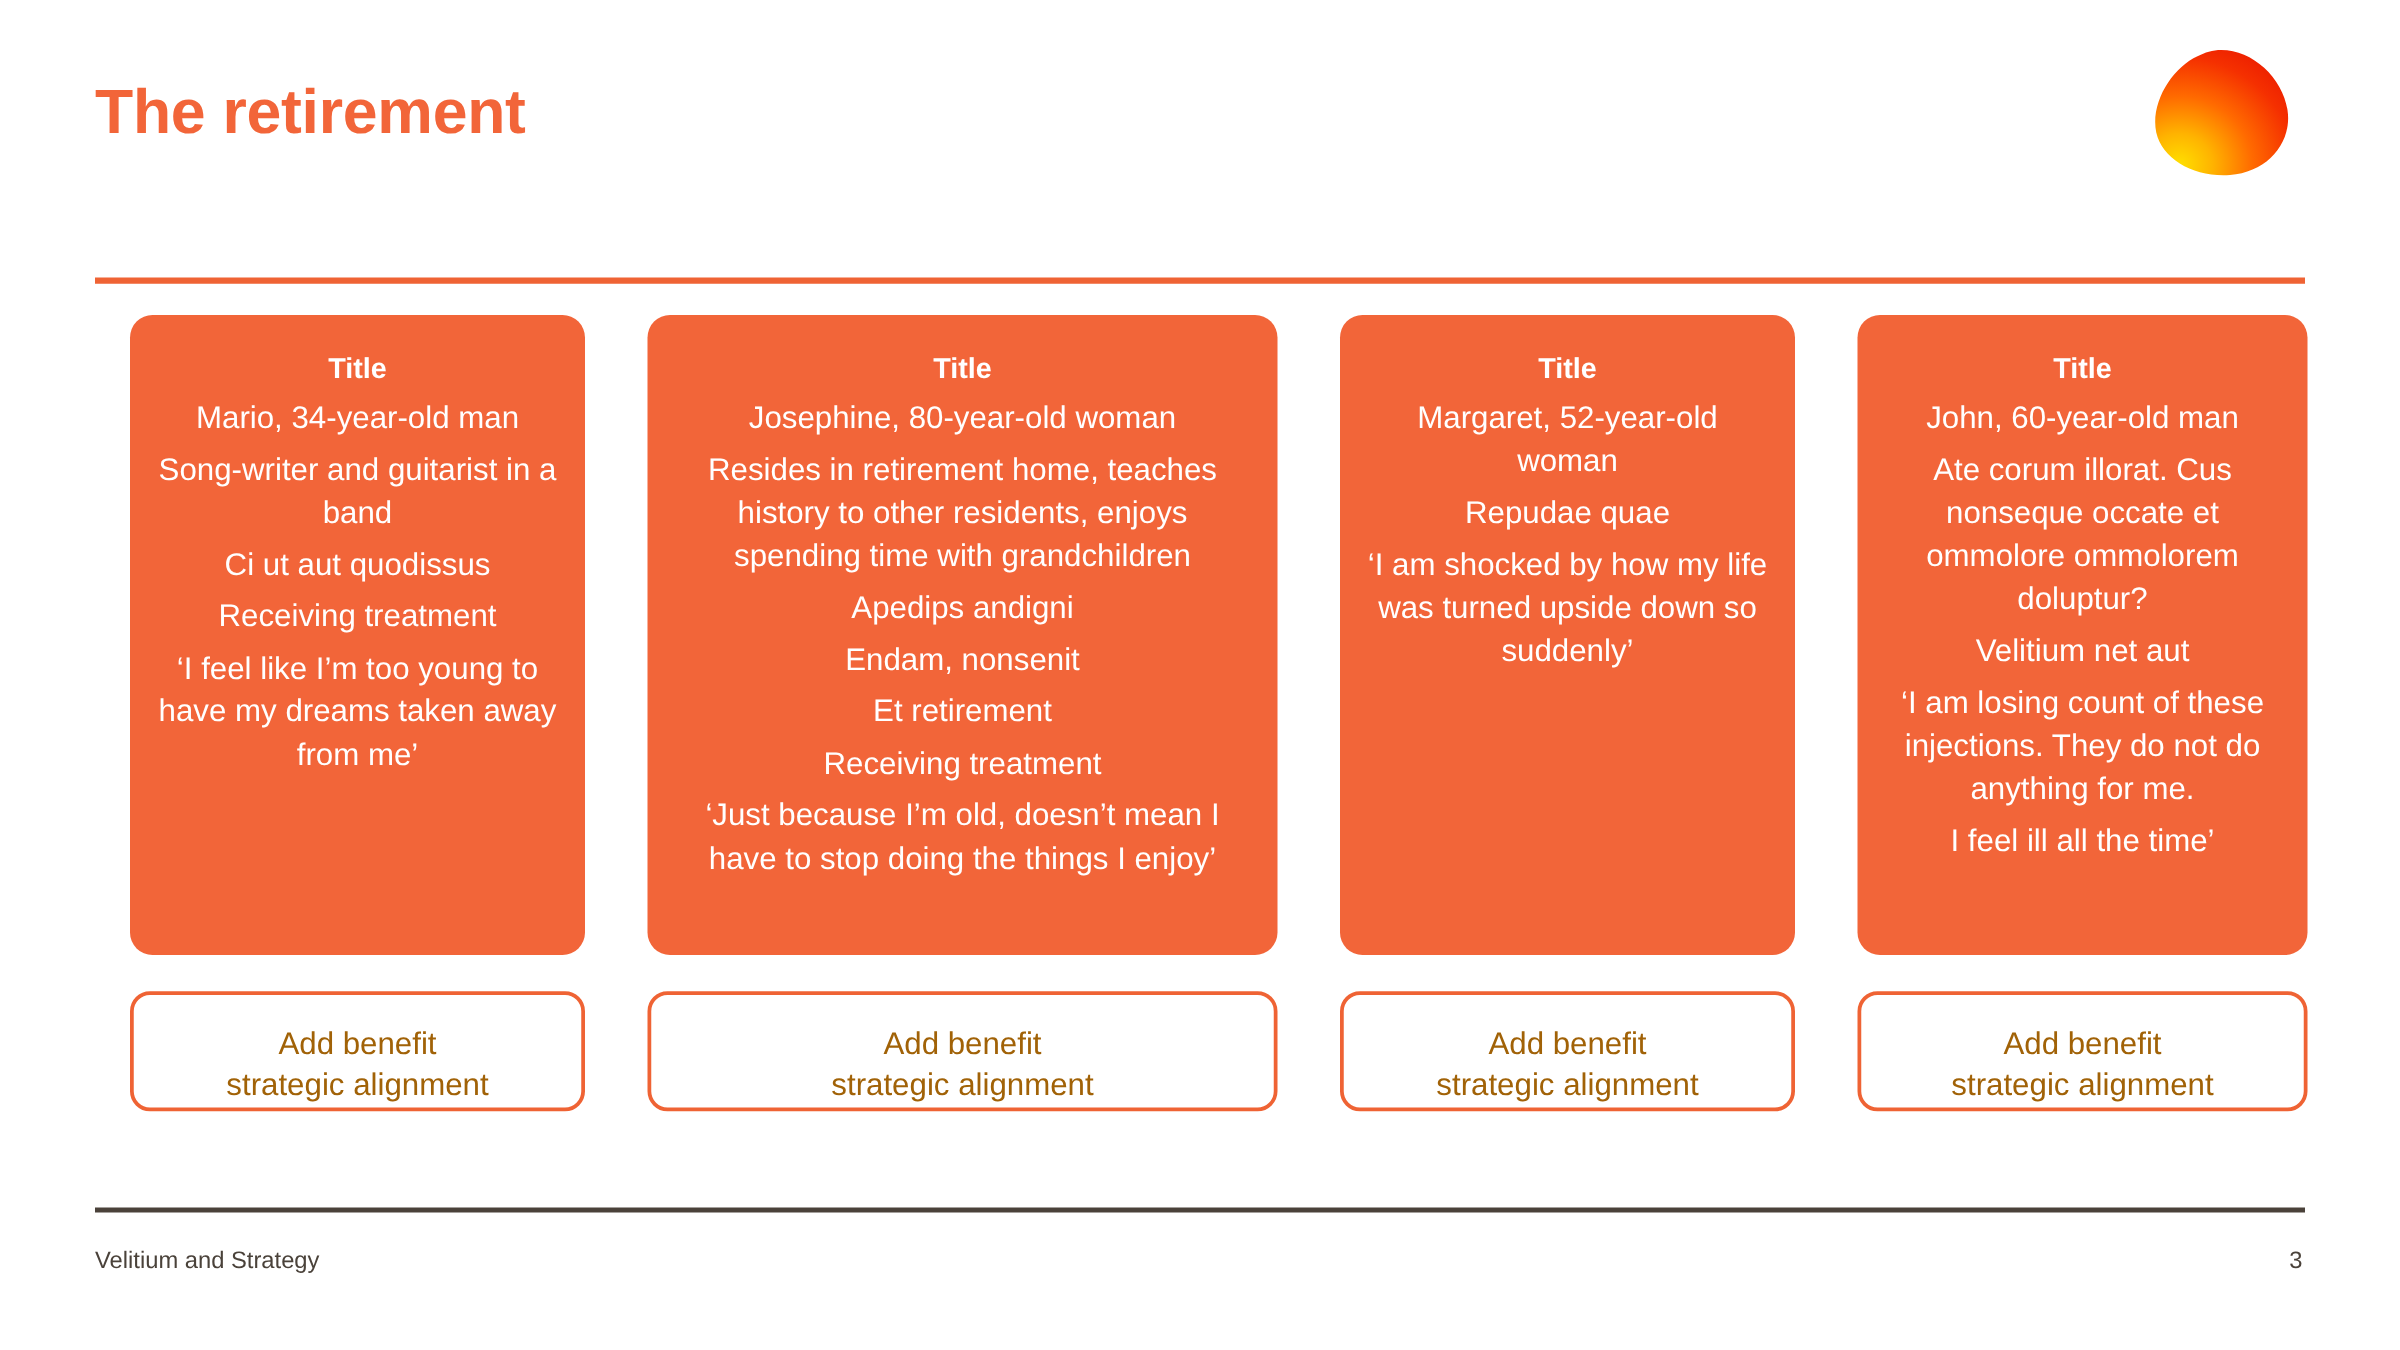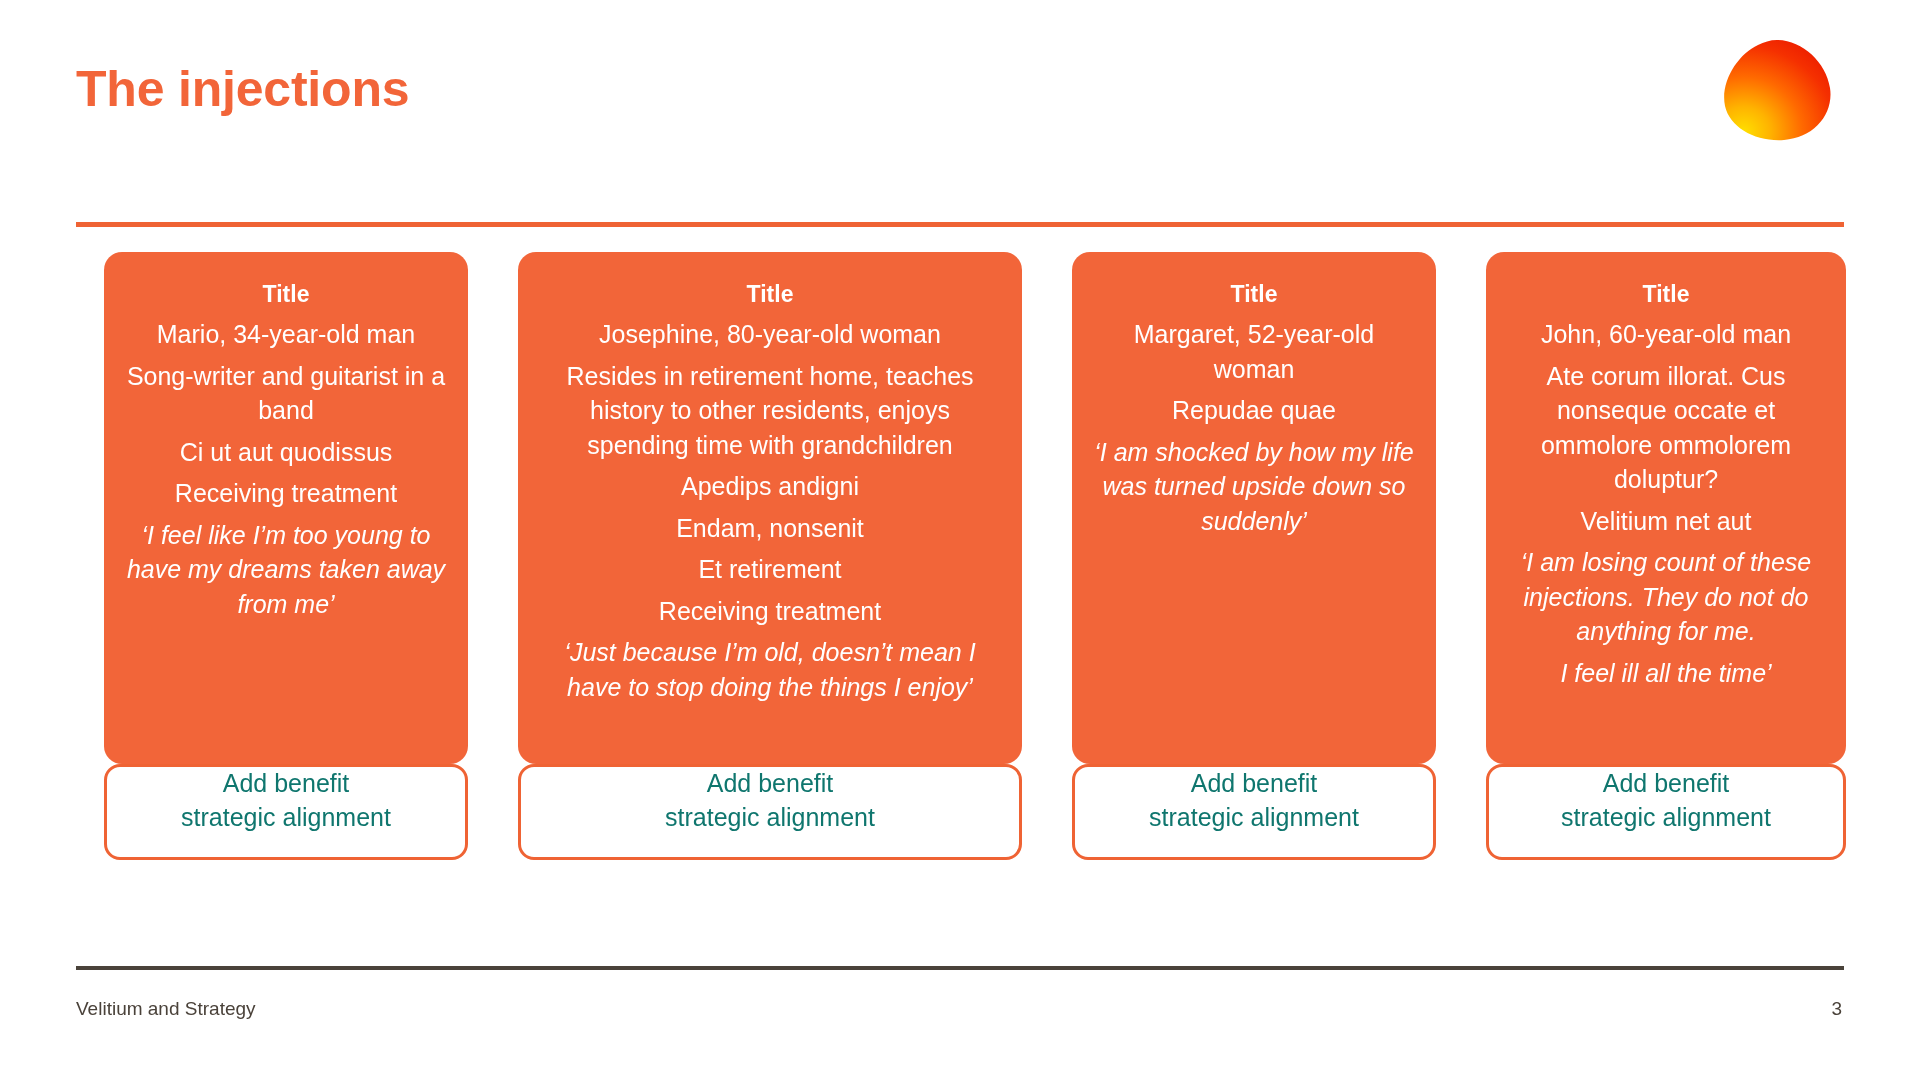--- a/index.html
+++ b/index.html
@@ -97,37 +97,36 @@
 
   .card-line {
     font-size: 25px;
     font-weight: normal;
     line-height: 1.38;
     margin-bottom: 7px;
     padding: 0 6px;
   }
 
   .card-line.quote {
-    font-style: italic;
   }
 
   
   .benefit-btn {
-    margin-top: 0;
+    margin-top: 29px;
     height: 96px;
     border: 3px solid #ef6334;
     border-radius: 16px;
     background: #ffffff;
-    color: #0f766e;
+    color: #a16207;
     font-size: 25px;
     line-height: 1.35;
     display: flex;
     flex-direction: column;
     align-items: center;
-    justify-content: flex-start;
+    justify-content: flex-end;
     text-align: center;
     cursor: pointer;
   }
 
   
   .footer-rule {
     position: absolute;
     left: 76px;
     top: 966px;
     width: 1768px;
@@ -149,21 +148,21 @@
     top: 998px;
     font-size: 19px;
     color: #4a423a;
   }
 </style>
 </head>
 <body>
 
 <div class="slide">
 
-  <div class="slide-title">The injections</div>
+  <div class="slide-title">The retirement</div>
 
   <div class="logo-blob">
     <svg viewBox="0 0 110 104" xmlns="http://www.w3.org/2000/svg">
       <defs>
         <radialGradient id="blobGrad" cx="18%" cy="92%" r="115%">
           <stop offset="0%" stop-color="#ffe000"></stop>
           <stop offset="22%" stop-color="#ffb300"></stop>
           <stop offset="48%" stop-color="#ff6a00"></stop>
           <stop offset="75%" stop-color="#f53000"></stop>
           <stop offset="100%" stop-color="#e81500"></stop>

